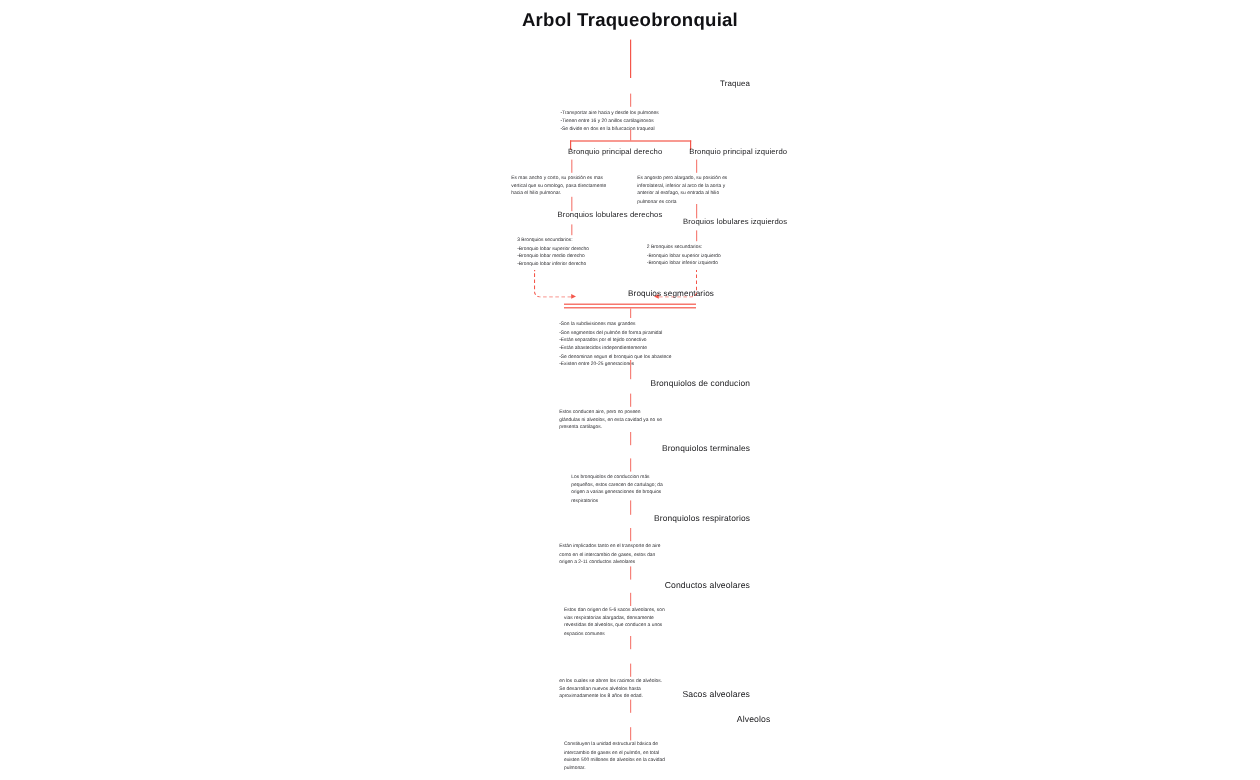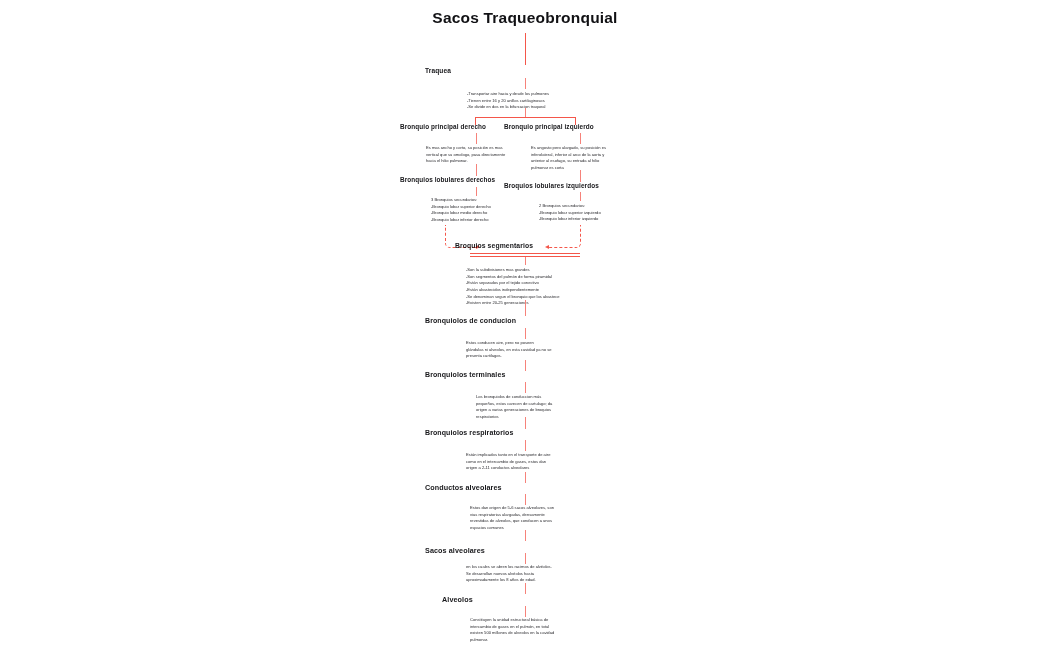--- a/index.html
+++ b/index.html
@@ -18,23 +18,23 @@
 
   #canvas {
     position: relative;
     width: 1050px;
     height: 650px;
   }
 
   
   .node-title {
     position: absolute;
-    font-weight: bold;
+    font-weight: normal;
     color: #17171a;
-    text-align: left;
+    text-align: right;
     white-space: nowrap;
     letter-spacing: 0.1px;
   }
   .page-title {
     position: absolute;
     font-weight: bold;
     color: #111114;
     text-align: center;
     font-size: 15.5px;
     letter-spacing: 0.2px;
@@ -96,21 +96,21 @@
     border-top: 1px solid #f4564a;
     border-left: 1px solid #f4564a;
     border-right: 1px solid #f4564a;
   }
 </style>
 </head>
 <body>
 
 <div id="canvas">
 
-  <div class="page-title" style="left:0; top:9px; width:1050px;">Sacos Traqueobronquial</div>
+  <div class="page-title" style="left:0; top:9px; width:1050px;">Arbol Traqueobronquial</div>
 
   <div class="vline" style="left:525px; top:33px; height:32px;"></div>
 
   <div class="node-title" style="left:425px; top:67px; width:200px; font-size:6.6px;">Traquea</div>
 
   <div class="vline pale" style="left:525px; top:78px; height:11px;"></div>
 
   <div class="desc" style="left:467px; top:91px; width:125px;">-Transportar aire hacia y desde los pulmones
 -Tienen entre 16 y 20 anillos cartilaginosos
 -Se divide en dos en la bifurcacion traqueal</div>
@@ -206,21 +206,21 @@
 
   <div class="vline pale" style="left:525px; top:494px; height:11px;"></div>
 
   <div class="desc" style="left:470px; top:505px; width:125px;">Estos dan origen de 5-6 sacos alveolares, son
 vias respiratorias alargadas, densamente
 revestidas de alveolos, que conducen a unos
 espacios comunes</div>
 
   <div class="vline pale" style="left:525px; top:530px; height:11px;"></div>
 
-  <div class="node-title" style="left:425px; top:546px; width:200px; font-size:7.2px;">Sacos alveolares</div>
+  <div class="node-title" style="left:425px; top:574px; width:200px; font-size:7.2px;">Sacos alveolares</div>
 
   <div class="vline pale" style="left:525px; top:553px; height:11px;"></div>
 
   <div class="desc" style="left:466px; top:564px; width:130px;">en los cuales se abren los racimos de alvéolos.
 Se desarrollan nuevos alvéolos hasta
 aproximadamente los 8 años de edad.</div>
 
   <div class="vline pale" style="left:525px; top:583px; height:11px;"></div>
 
   <div class="node-title" style="left:442px; top:595px; width:200px; font-size:7.2px;">Alveolos</div>

